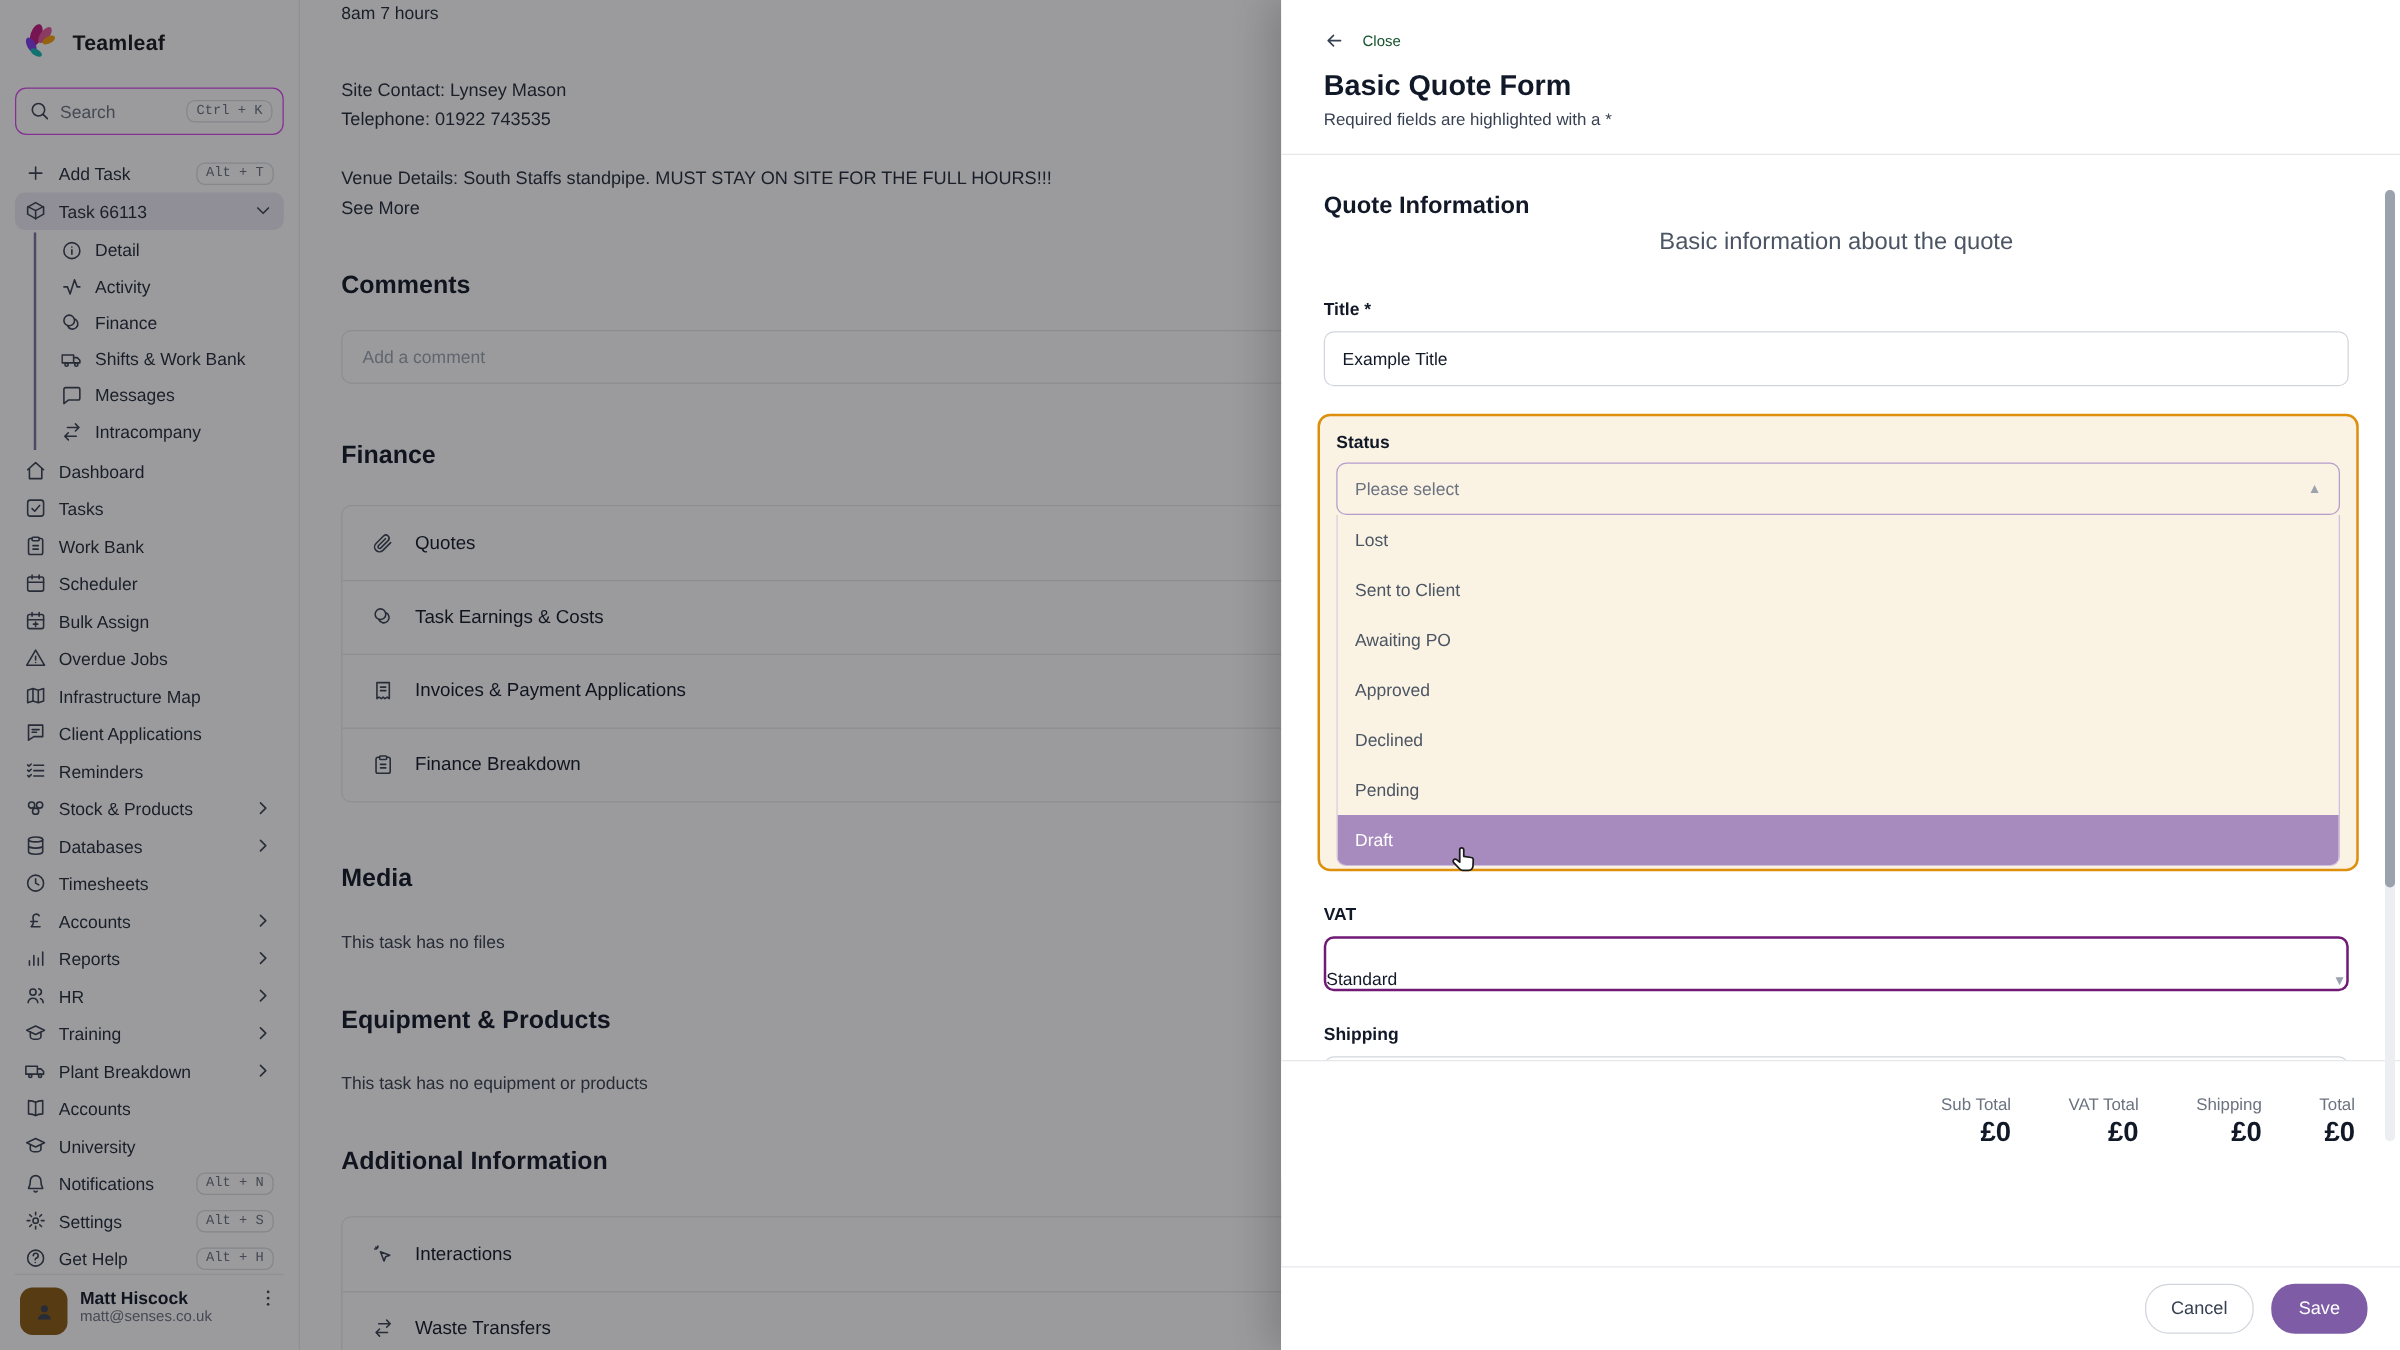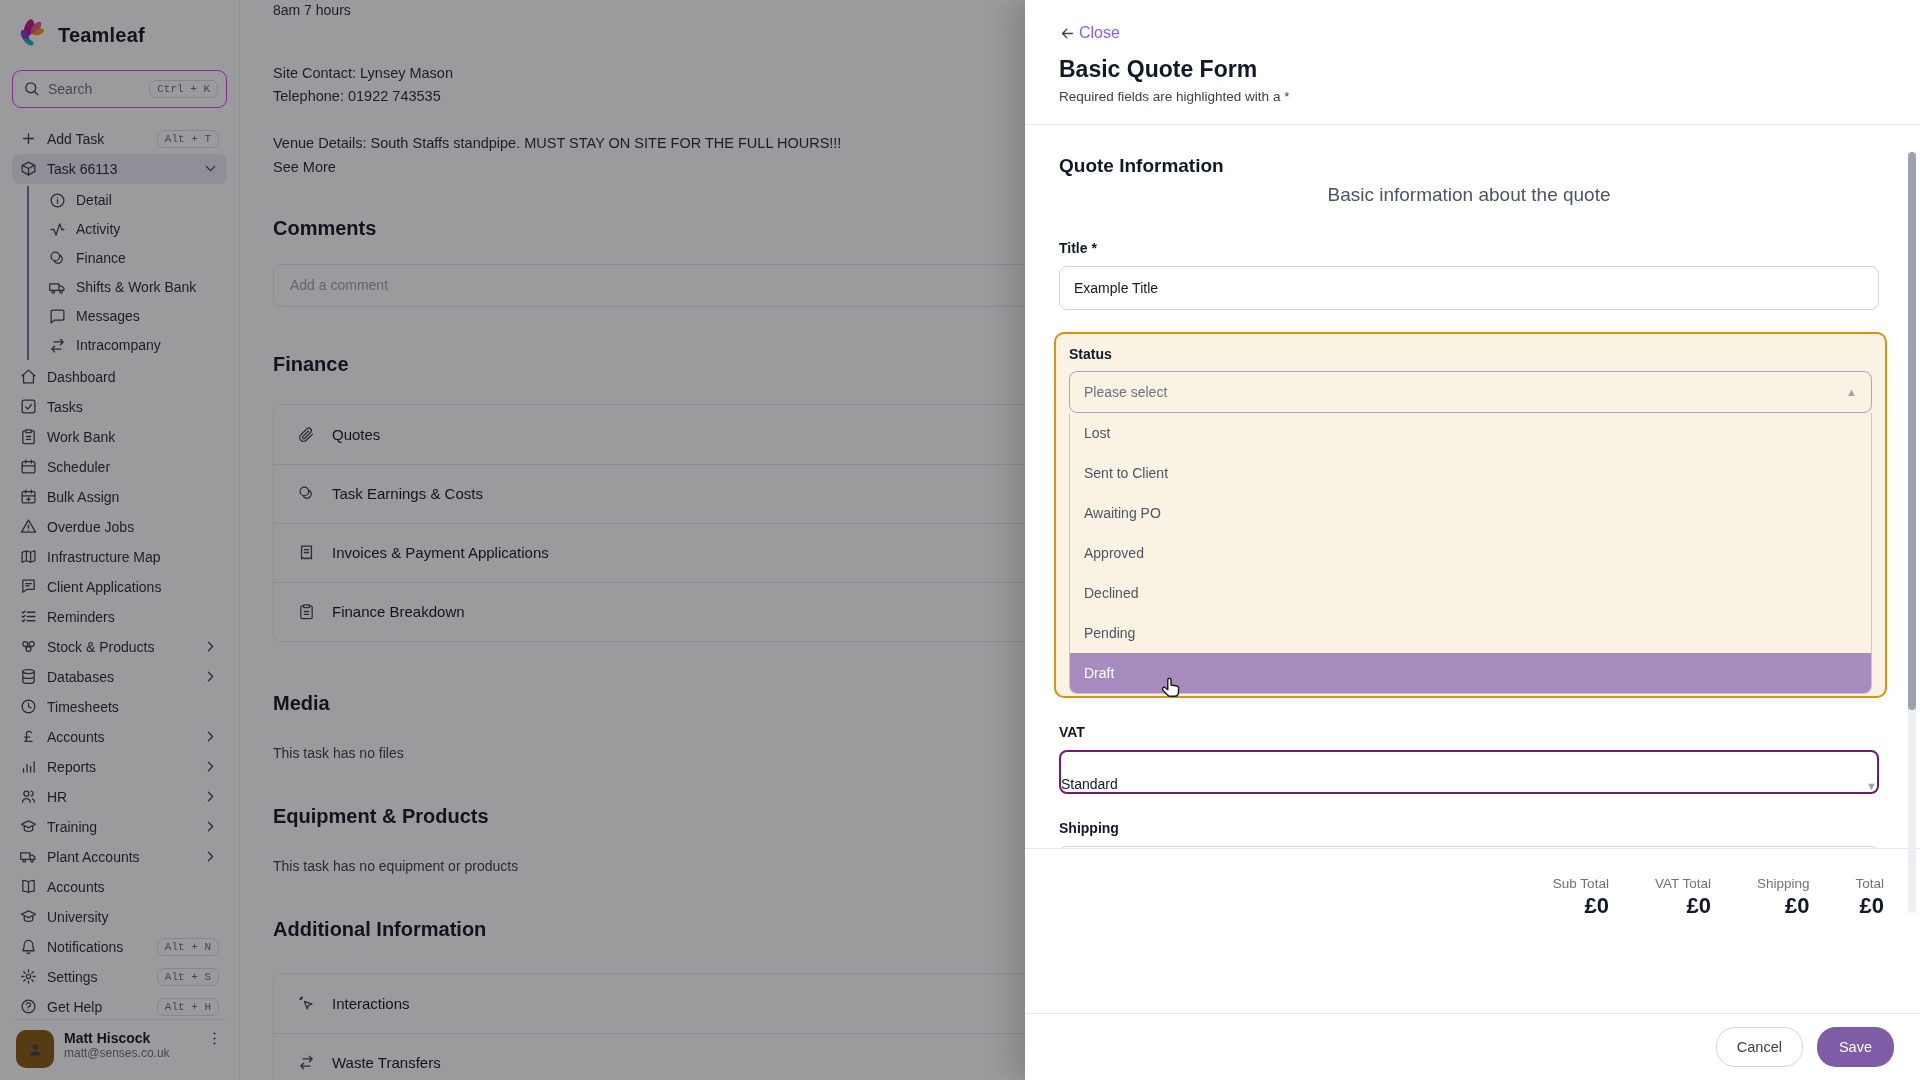--- a/index.html
+++ b/index.html
@@ -5,21 +5,21 @@
   * { margin:0; padding:0; box-sizing:border-box; }
   html,body { width:1920px; height:1080px; overflow:hidden; }
   body { font-family:"Liberation Sans", sans-serif; background:#fff; color:#1f2937; }
   #app { position:relative; width:1920px; height:1080px; display:flex; }
 
   
   .sidebar { width:240px; height:1080px; background:#fff; border-right:1px solid #ececf0;
              display:flex; flex-direction:column; padding:14px 12px 0; flex:0 0 240px; }
   .logo-row { display:flex; align-items:center; gap:10px; padding:4px 4px 0; }
   .logo-mark { width:32px; height:34px; }
-  .brand-name { font-size:20px; font-weight:700; color:#15171c; letter-spacing:.2px; }
+  .brand-name { font-size:17px; font-weight:700; color:#15171c; letter-spacing:.2px; }
   .search-box { margin-top:18px; height:38px; border:1px solid #d946ef; border-radius:9px; background:#fff;
                 display:flex; align-items:center; gap:8px; padding:0 8px 0 10px; color:#6b7280; }
   .search-box .label { font-size:14px; flex:1; }
   .kbd { font-family:"Liberation Mono", monospace; font-size:11px; color:#6b7280; border:1px solid #d9dce1;
          border-radius:7px; padding:2px 7px; background:#fff; white-space:nowrap; }
   nav.side-nav { margin-top:16px; flex:1 1 auto; min-height:0; }
   .nav-row { display:flex; align-items:center; gap:10px; height:30px; padding:0 8px; border-radius:8px;
              font-size:14px; color:#1f2937; cursor:pointer; }
   .nav-row .grow { flex:1; }
   .nav-row.active { background:#ece9f3; }
@@ -54,21 +54,21 @@
   .equip-h { margin-top:44px; }
   .addinfo-h { margin-top:44px; }
 
   
   .backdrop { position:absolute; left:0; top:0; width:1025px; height:1080px; background:rgba(16,16,22,.42); z-index:40; }
 
   
   .panel { position:absolute; right:0; top:0; width:895px; height:1080px; background:#fff; z-index:50;
            box-shadow:-10px 0 30px rgba(0,0,0,.18); display:flex; flex-direction:column; }
   .panel-header { padding:24px 34px 20px; border-bottom:1px solid #e5e7eb; }
-  .close-row { display:flex; align-items:center; gap:3px; font-size:16px; font-weight:500; color:#8b5cf6; cursor:pointer; width:max-content; }
+  .close-row { display:flex; align-items:center; gap:14px; font-size:12px; font-weight:500; color:#14532d; cursor:pointer; width:max-content; }
   .panel-title { margin-top:14px; font-size:23px; font-weight:700; color:#111827; }
   .panel-sub { margin-top:6px; font-size:13.5px; color:#374151; }
   .panel-body { position:relative; flex:1; overflow:hidden; padding:30px 41px 0 34px; }
   .qi-title { font-size:19px; font-weight:700; color:#111827; }
   .qi-sub { margin-top:7px; font-size:19px; color:#4b5563;text-align:center; }
   .field-label { font-size:14px; font-weight:600; color:#111827; }
   .mt-field { margin-top:26px; }
   .text-input { margin-top:10px; height:44px; border:1px solid #d1d5db; border-radius:8px; display:flex; align-items:center;
                 padding:0 14px; font-size:14px; color:#111827; background:#fff; }
   .status-wrap { margin:22px -8px 0 -5px; border:2px solid #de8f0c; border-radius:10px; background:#faf2e3; padding:12px 13px 0; }
@@ -398,21 +398,21 @@
           </span>
         </div>
         <div class="nav-row">
           <span class="icon">
             <svg viewBox="0 0 24 24" width="17" height="17" fill="none" stroke="currentColor" stroke-width="1.8" stroke-linecap="round" stroke-linejoin="round">
               <path d="M1 7h13v9H1zM14 10h4l3 3v3h-7"></path>
               <circle cx="6" cy="18" r="1.8"></circle>
               <circle cx="17" cy="18" r="1.8"></circle>
             </svg>
           </span>
-          <span class="grow">Plant Accounts</span>
+          <span class="grow">Plant Breakdown</span>
 
           <span class="icon">
             <svg viewBox="0 0 24 24" width="17" height="17" fill="none" stroke="currentColor" stroke-width="1.8" stroke-linecap="round" stroke-linejoin="round">
               <path d="M9 6l6 6-6 6"></path>
             </svg>
           </span>
         </div>
         <div class="nav-row">
           <span class="icon">
             <svg viewBox="0 0 24 24" width="17" height="17" fill="none" stroke="currentColor" stroke-width="1.8" stroke-linecap="round" stroke-linejoin="round">

